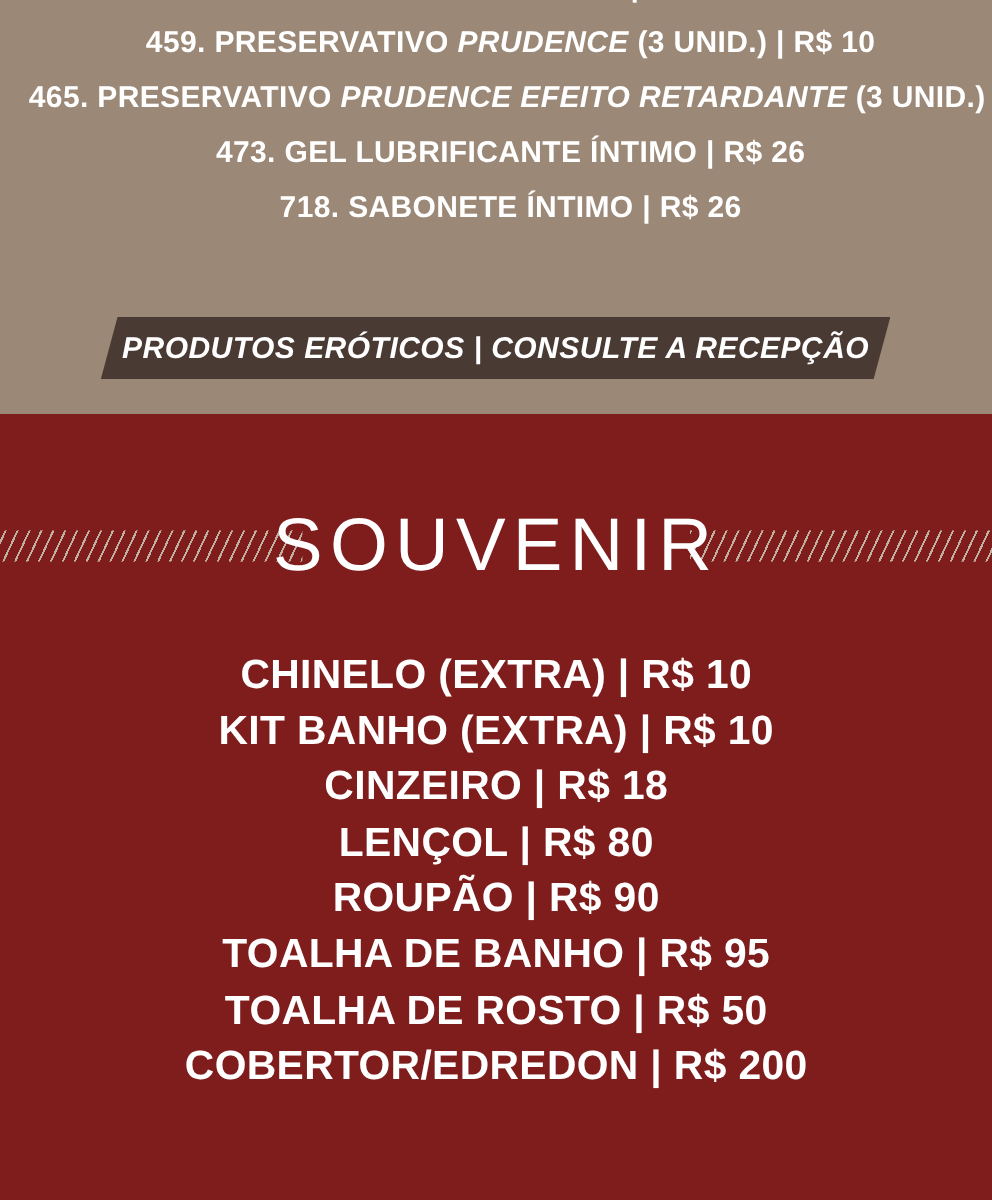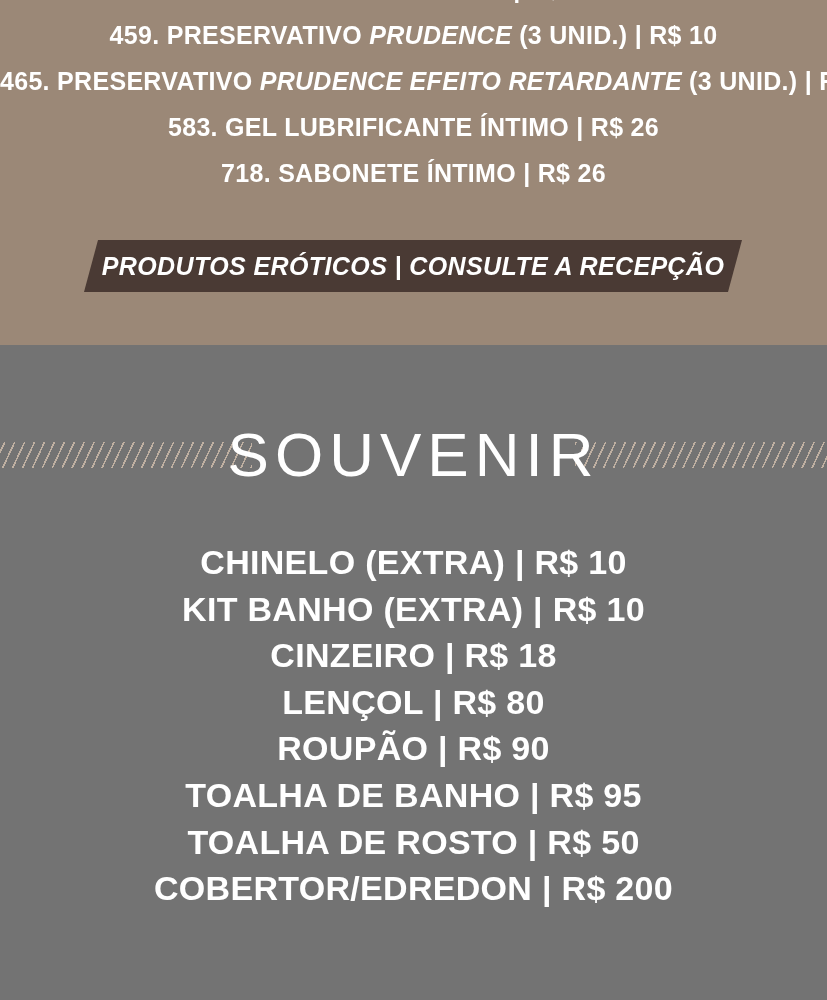--- a/index.html
+++ b/index.html
@@ -30,40 +30,41 @@
   }
 
   .item-line {
     text-align: center;
     color: #ffffff;
     font-weight: bold;
     font-size: 25px;
     letter-spacing: .3px;
     line-height: 46px;
     white-space: nowrap;
+    padding-left: 24px;
   }
   .item-line .ital {
     font-style: italic;
     font-weight: bold;
   }
 
   
   .clipped-row {
     height: 12px;
     overflow: hidden;
     position: relative;
   }
   .clipped-row .item-line {
     position: absolute;
     left: 0; right: 0;
     top: -34px;
   }
 
   .banner-wrap {
-    margin-top: 44px;
+    margin-top: 68px;
     position: relative;
     height: 56px;
     text-decoration: underline;
   }
   .banner {
     position: absolute;
     left: 84px;
     top: 0;
     width: 658px;
     height: 52px;
@@ -78,21 +79,21 @@
     color: #ffffff;
     font-weight: bold;
     font-style: italic;
     font-size: 25px;
     letter-spacing: .4px;
     white-space: nowrap;
   }
 
   
   .section-bottom {
-    background: #737373;
+    background: #7f1d1d;
     height: 655px;
     position: relative;
     overflow: hidden;
   }
 
   .title-row {
     position: relative;
     height: 120px;
     margin-top: 50px;
     display: flex;
@@ -161,21 +162,21 @@
     <div class="item-line">
       <span>465.</span>
       <span>PRESERVATIVO</span>
       <span class="ital">PRUDENCE EFEITO RETARDANTE</span>
       <span>(3 UNID.)</span>
       <span>|</span>
       <span>R$ 13</span>
     </div>
 
     <div class="item-line">
-      <span>583.</span>
+      <span>473.</span>
       <span>GEL LUBRIFICANTE ÍNTIMO</span>
       <span>|</span>
       <span>R$ 26</span>
     </div>
 
     <div class="item-line">
       <span>718.</span>
       <span>SABONETE ÍNTIMO</span>
       <span>|</span>
       <span>R$ 26</span>

